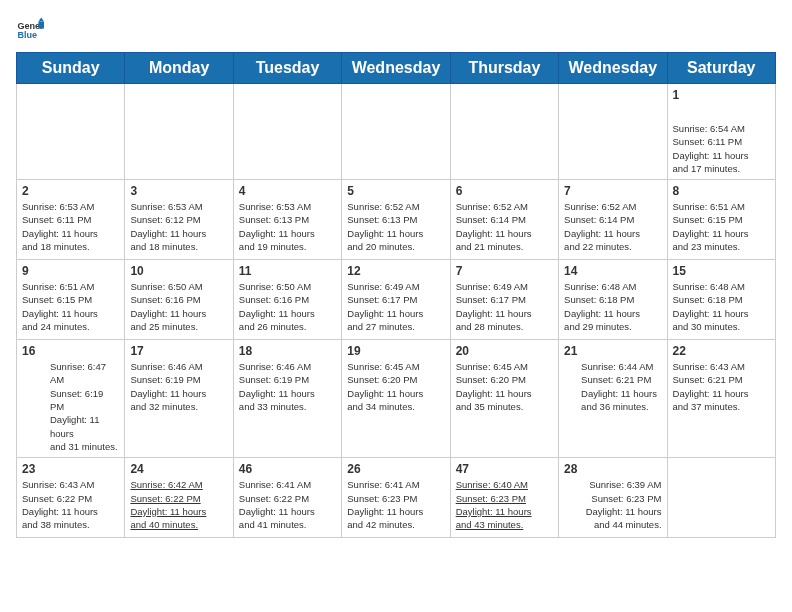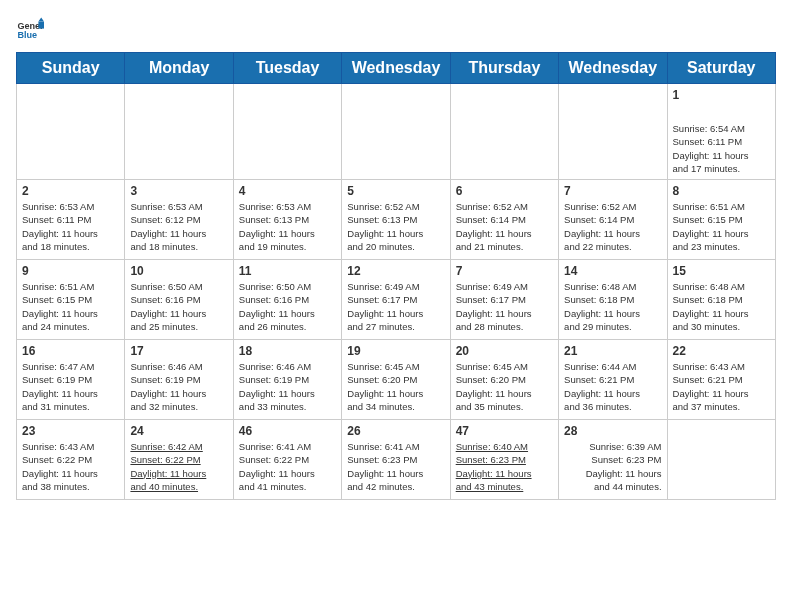--- a/index.html
+++ b/index.html
@@ -222,21 +222,21 @@
           <span class="day-num">15</span>
           <div class="day-info" style="white-space: pre-line;">Sunrise: 6:48 AM
 Sunset: 6:18 PM
 Daylight: 11 hours
 and 30 minutes.</div>
         </td>
       </tr>
       <tr>
         <td>
           <span class="day-num">16</span>
-          <div class="day-info" style="white-space: pre-line;">Sunrise: 6:47 AM
+          <div class="day-info" style="white-space: pre-line; margin-left: 28px;">Sunrise: 6:47 AM
 Sunset: 6:19 PM
 Daylight: 11 hours
 and 31 minutes.</div>
         </td>
         <td>
           <span class="day-num">17</span>
           <div class="day-info" style="white-space: pre-line;">Sunrise: 6:46 AM
 Sunset: 6:19 PM
 Daylight: 11 hours
 and 32 minutes.</div>
@@ -257,21 +257,21 @@
         </td>
         <td>
           <span class="day-num">20</span>
           <div class="day-info" style="white-space: pre-line;">Sunrise: 6:45 AM
 Sunset: 6:20 PM
 Daylight: 11 hours
 and 35 minutes.</div>
         </td>
         <td>
           <span class="day-num">21</span>
-          <div class="day-info" style="white-space: pre-line;">Sunrise: 6:44 AM
+          <div class="day-info" style="white-space: pre-line; margin-left: 17px;">Sunrise: 6:44 AM
 Sunset: 6:21 PM
 Daylight: 11 hours
 and 36 minutes.</div>
         </td>
         <td>
           <span class="day-num">22</span>
           <div class="day-info" style="white-space: pre-line;">Sunrise: 6:43 AM
 Sunset: 6:21 PM
 Daylight: 11 hours
 and 37 minutes.</div>

